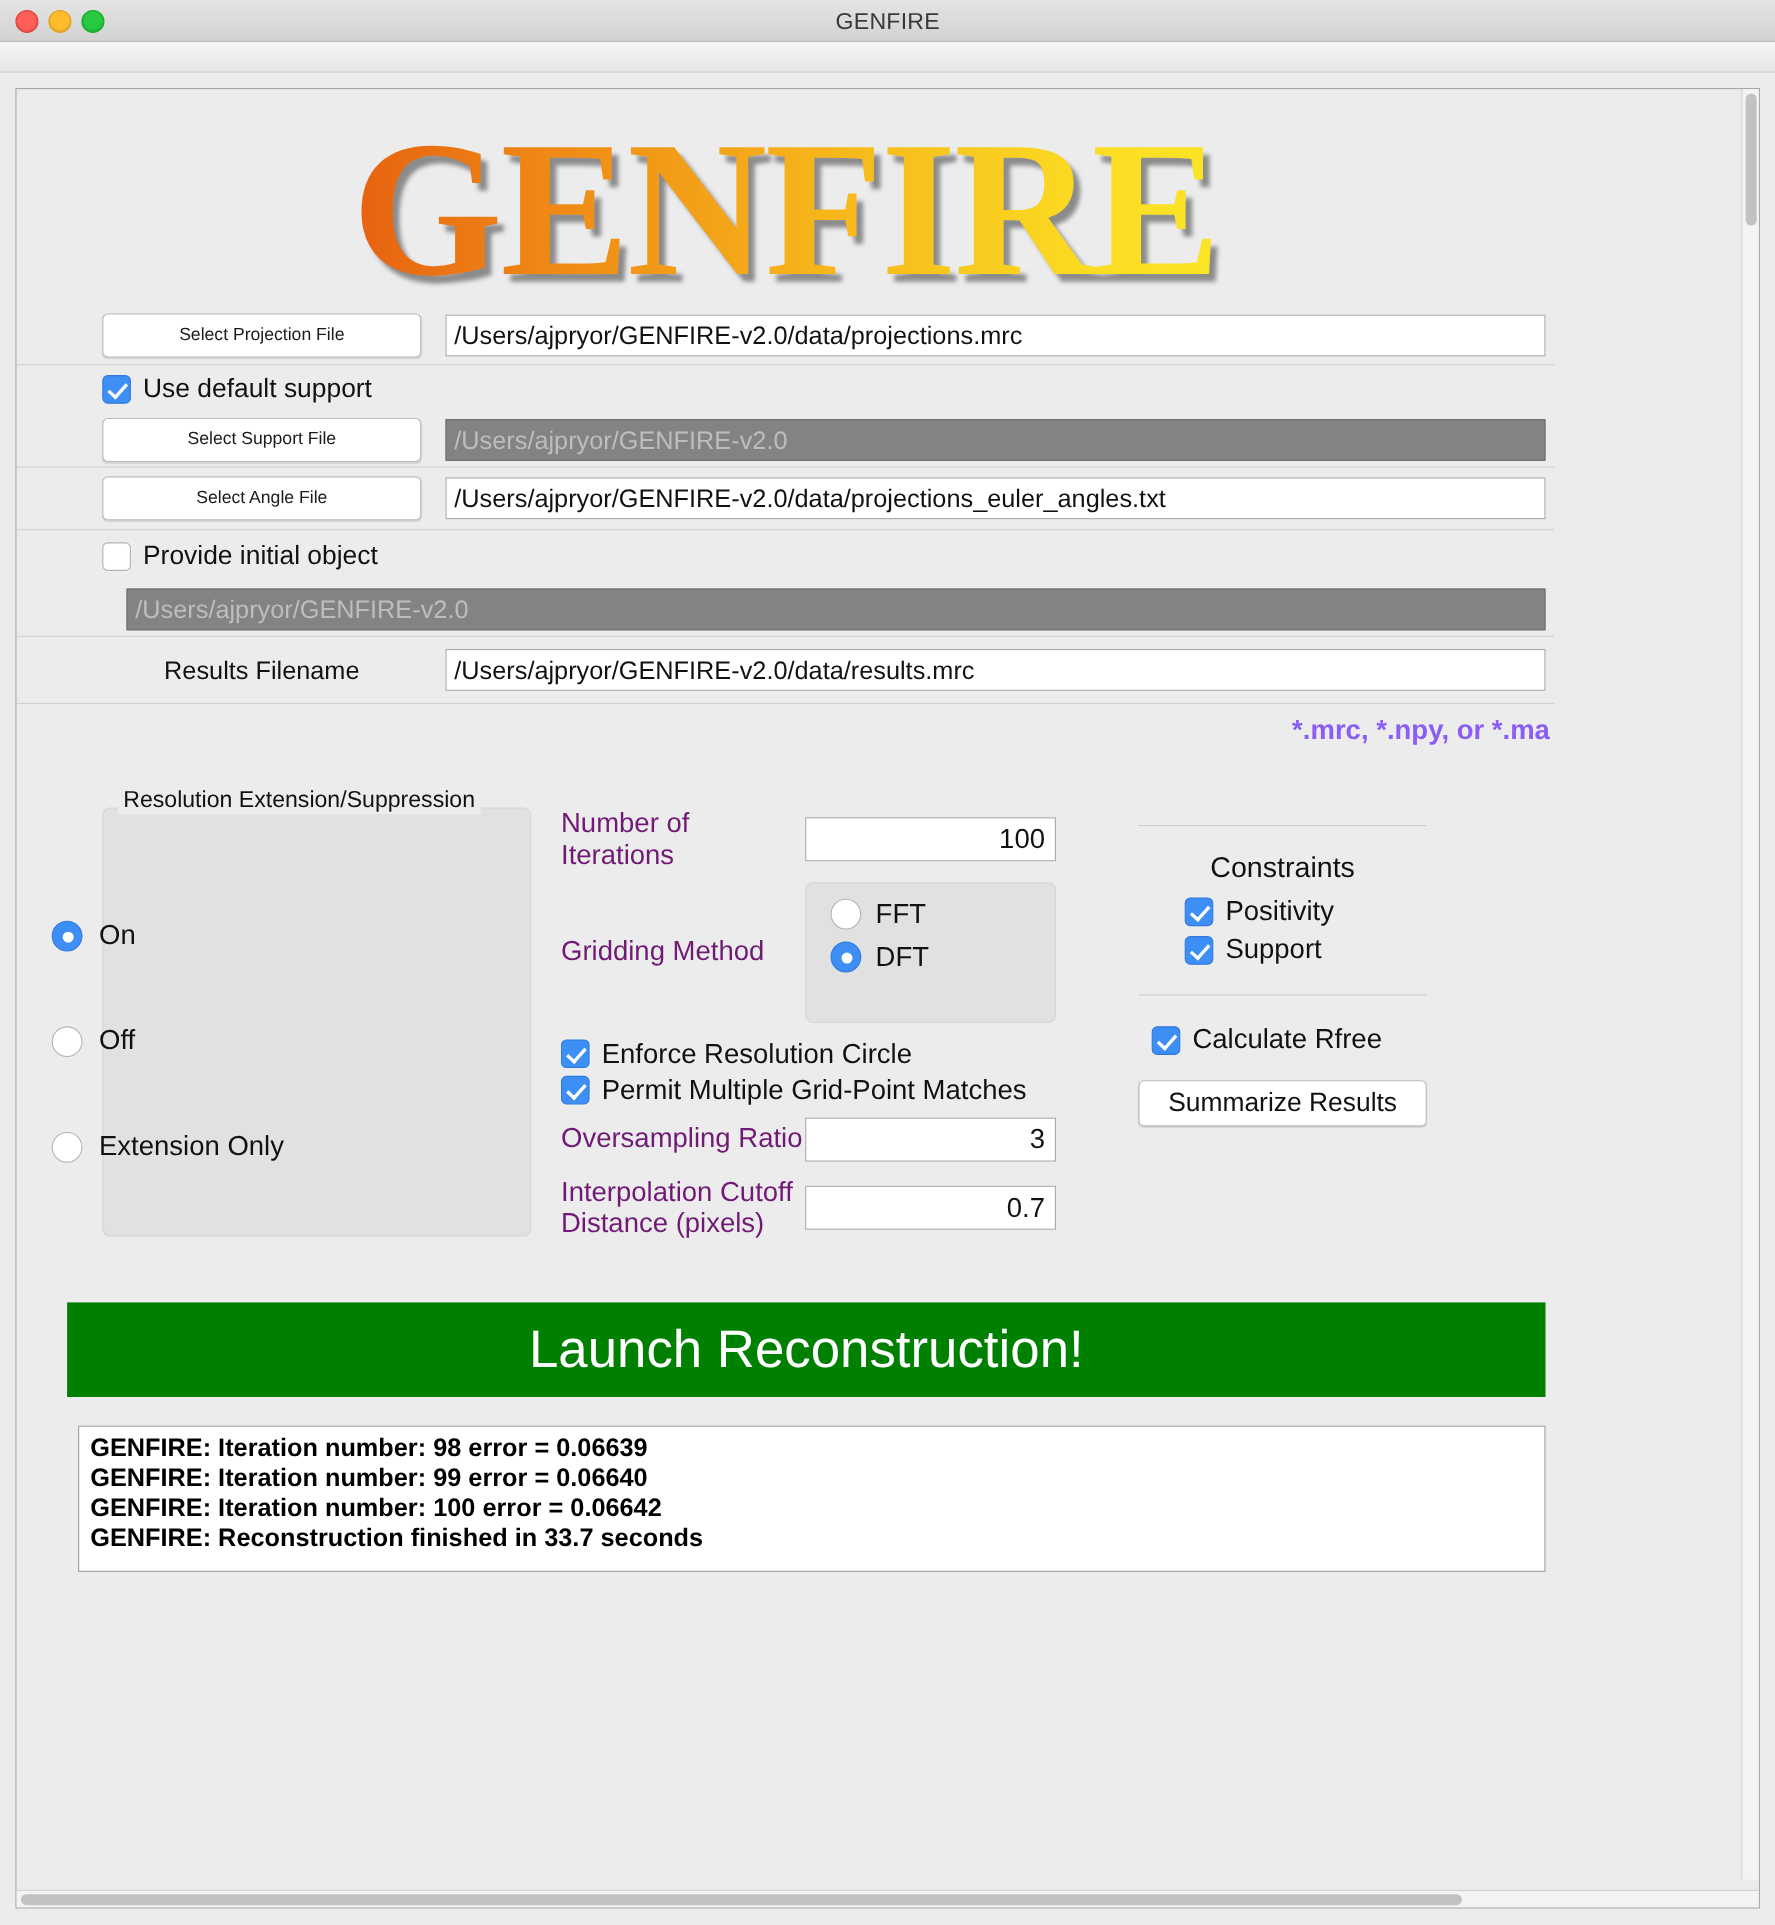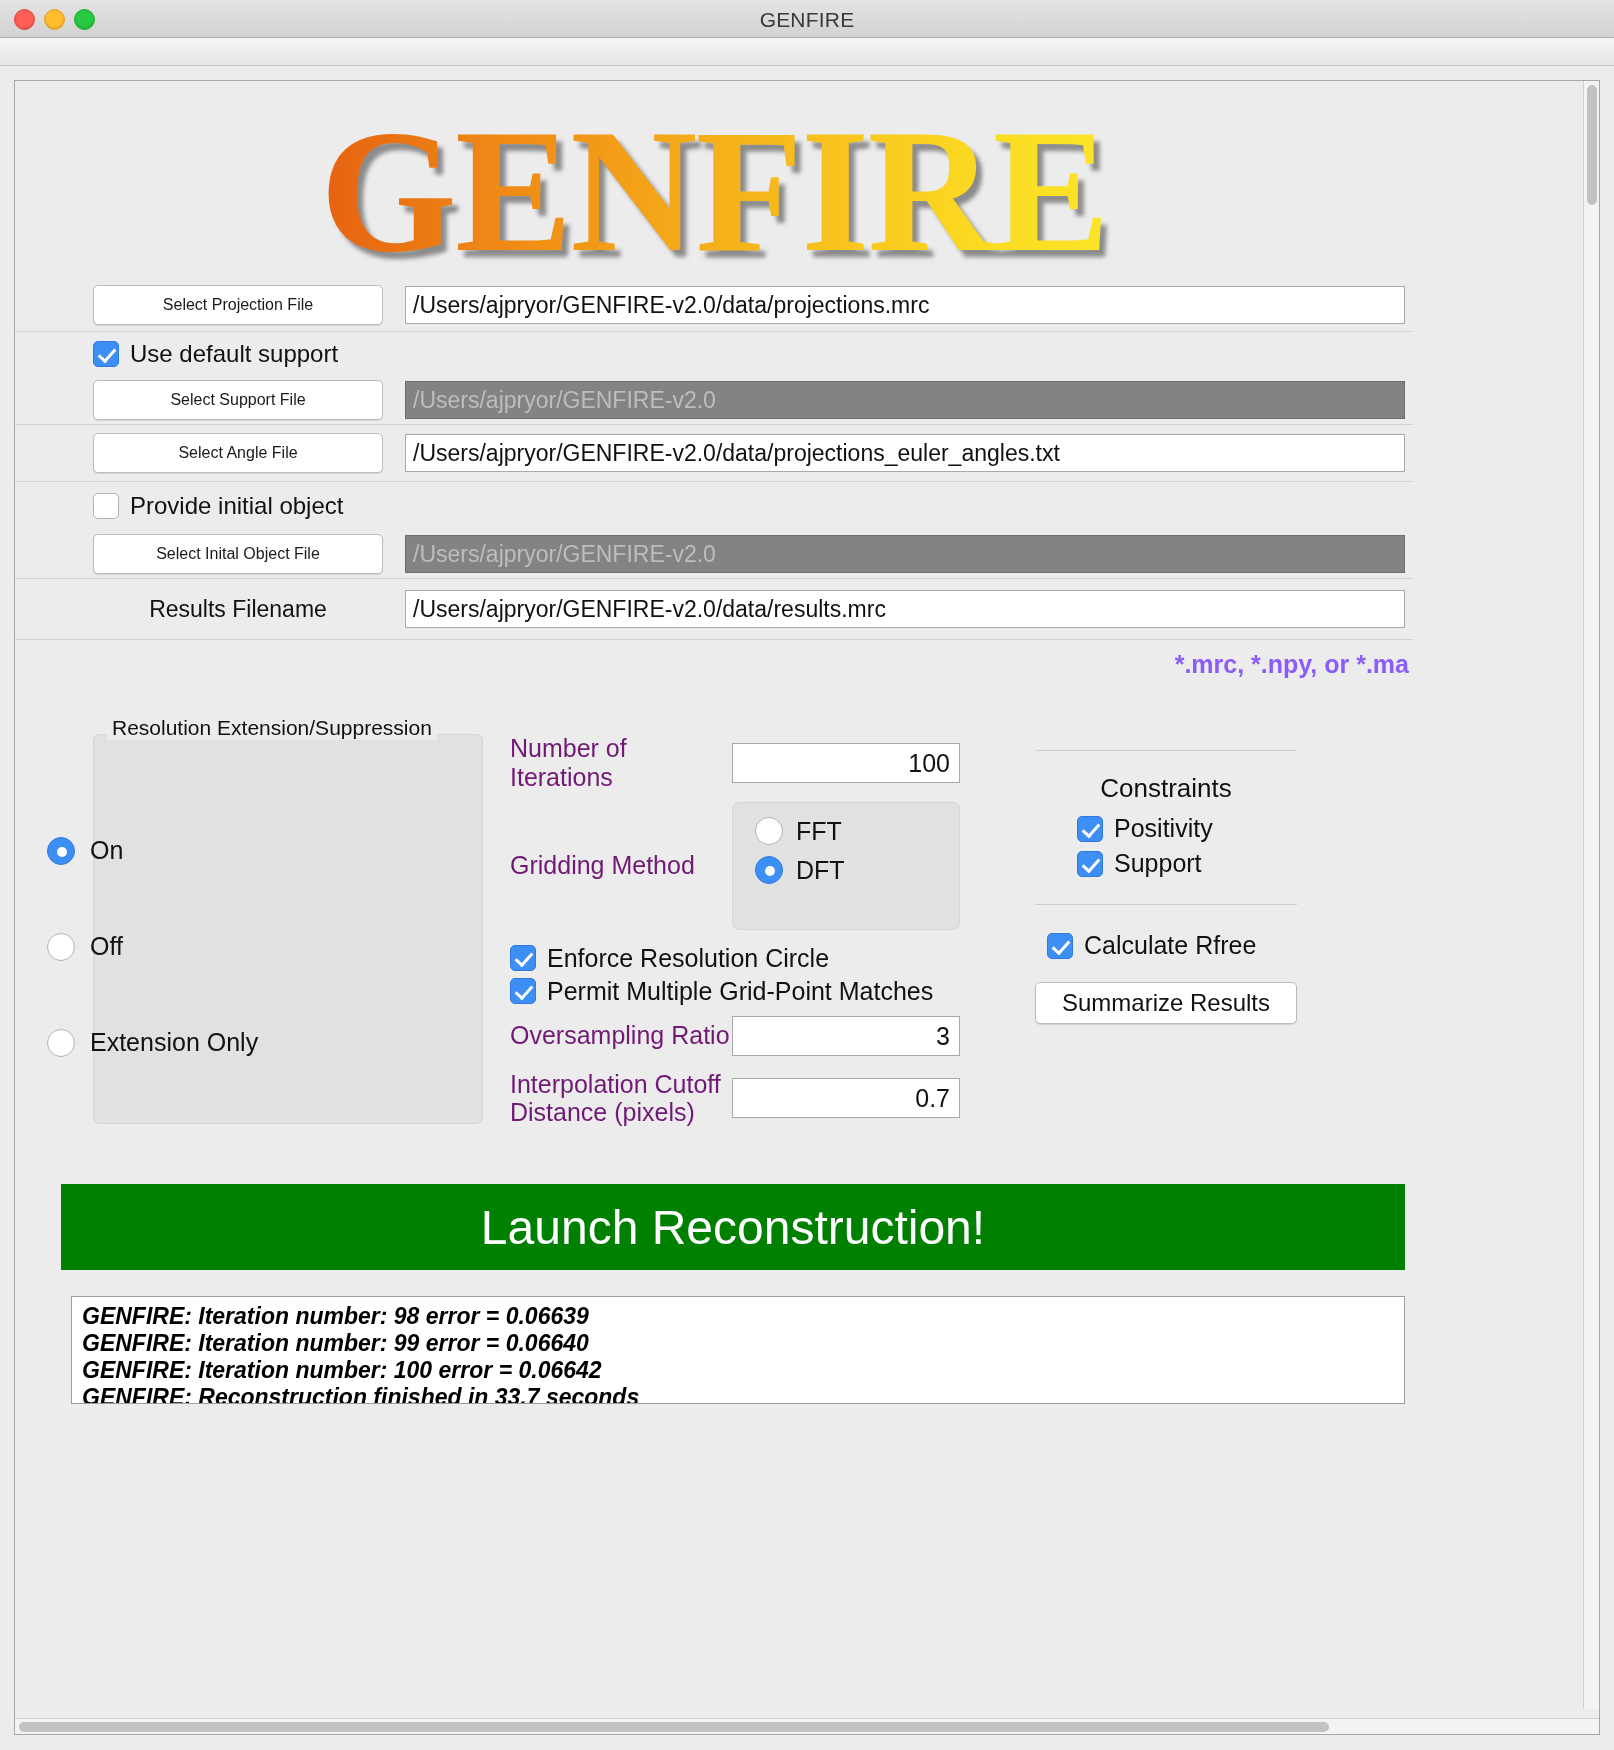--- a/index.html
+++ b/index.html
@@ -316,26 +316,25 @@
     background: #008000;
     color: #ffffff;
     font-size: 48px;
     display: flex; align-items: center; justify-content: center;
     cursor: default;
   }
 
   
   #console {
     margin: 26px 8px 0 56px;
-    height: 108px;
+    height: 133px;
     background: #ffffff;
     border: 1px solid #9d9d9d;
     padding: 6px 0 0 10px;
     overflow: hidden;
-    font-style: italic;
   }
   .logline {
     font-size: 23px; font-weight: bold; color: #000;
     line-height: 1.17;
     white-space: nowrap;
   }
 </style>
 </head>
 <body>
 
@@ -378,21 +377,20 @@
         <div class="field">/Users/ajpryor/GENFIRE-v2.0/data/projections_euler_angles.txt</div>
       </div>
       <div class="sep"></div>
 
       <div class="checkrow" style="height:48px;">
         <div class="cbox"></div>
         <div class="cbox-label">Provide initial object</div>
       </div>
 
       <div class="row" style="height:48px;">
-        <div class="btn">Select Inital Object File</div>
         <div class="field disabled">/Users/ajpryor/GENFIRE-v2.0</div>
       </div>
       <div class="sep"></div>
 
       <div class="row" style="height:60px;">
         <div class="label-static">Results Filename</div>
         <div class="field">/Users/ajpryor/GENFIRE-v2.0/data/results.mrc</div>
       </div>
       <div class="sep"></div>
 

